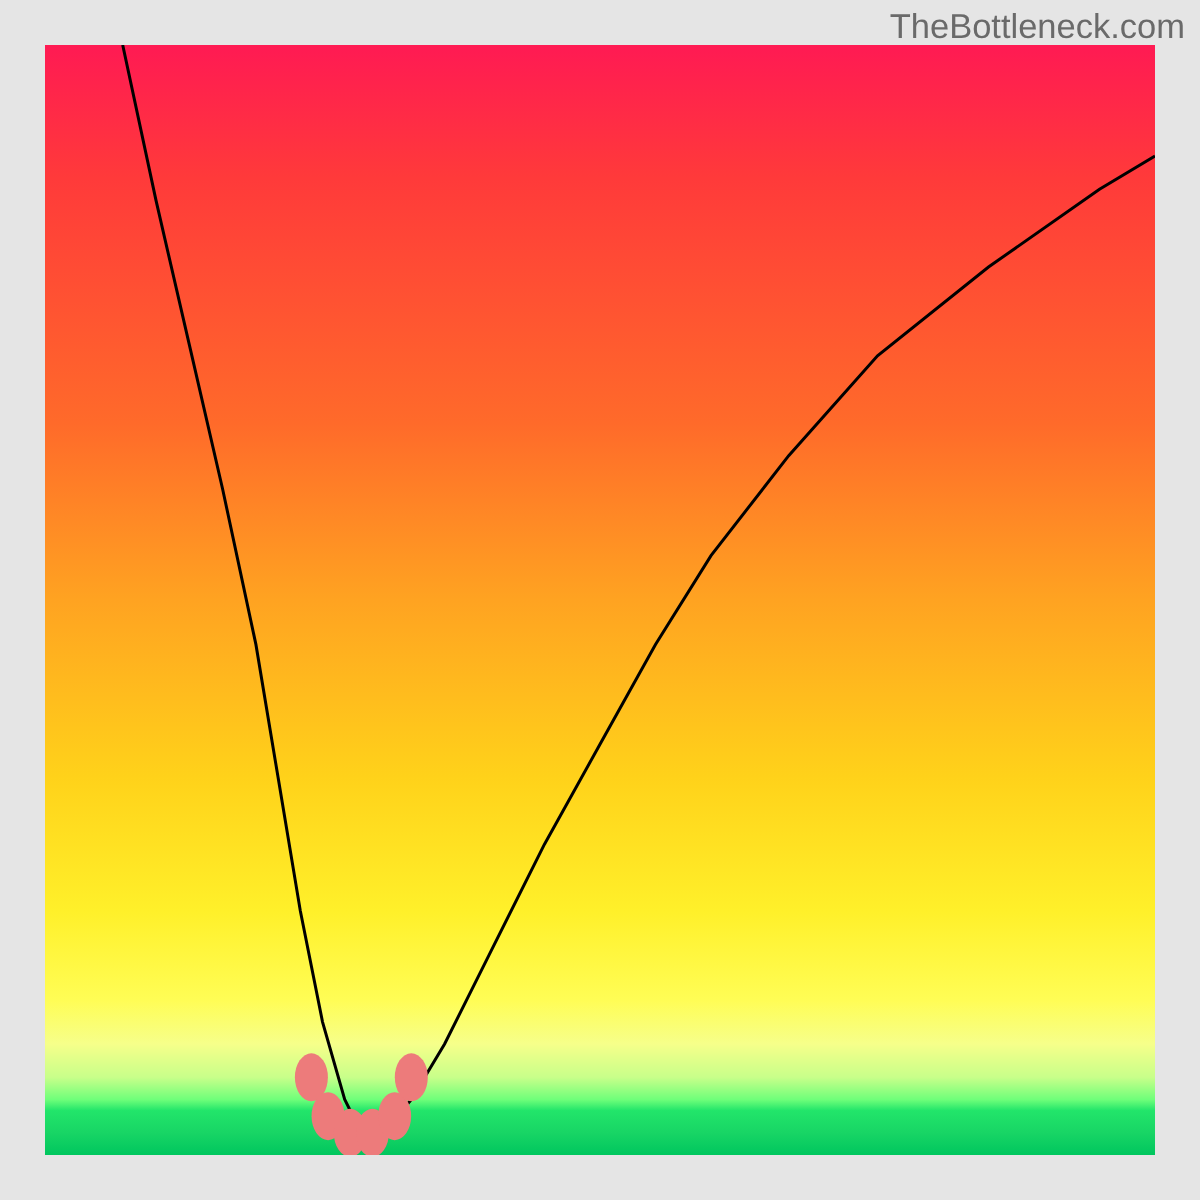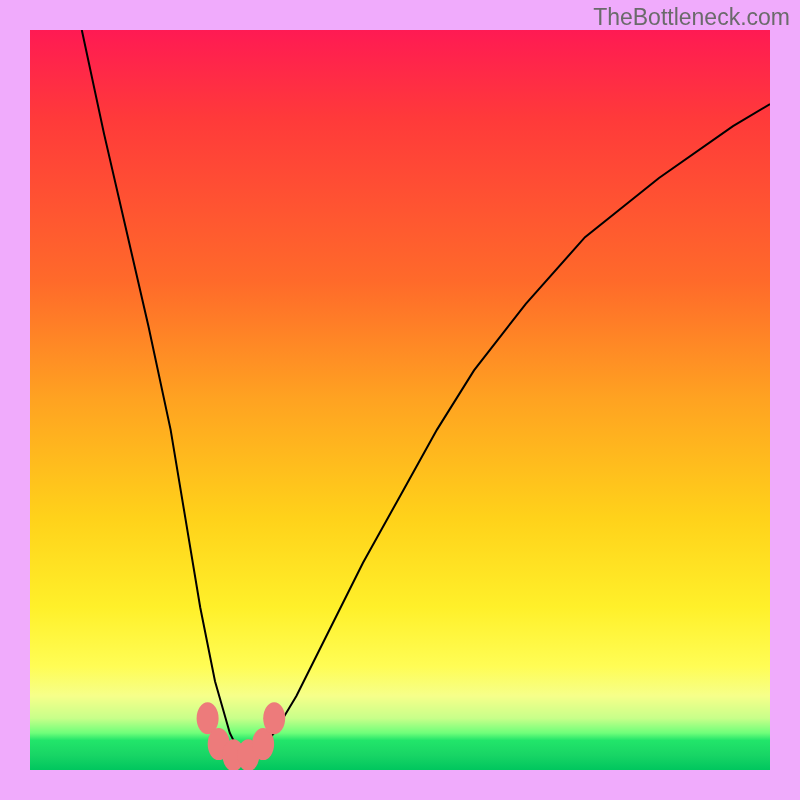--- a/index.html
+++ b/index.html
@@ -8,21 +8,21 @@
     width: 800px;
     height: 800px;
     overflow: hidden;
     background: #000;
     font-family: Arial, Helvetica, sans-serif;
   }
   .frame {
     position: relative;
     width: 800px;
     height: 800px;
-    background: #f0abfc;
+    background: #e5e5e5;
   }
   .watermark {
     position: absolute;
     top: 4px;
     right: 10px;
     color: #6a6a6a;
     font-size: 23px;
     font-weight: 400;
     letter-spacing: 0px;
     z-index: 5;

